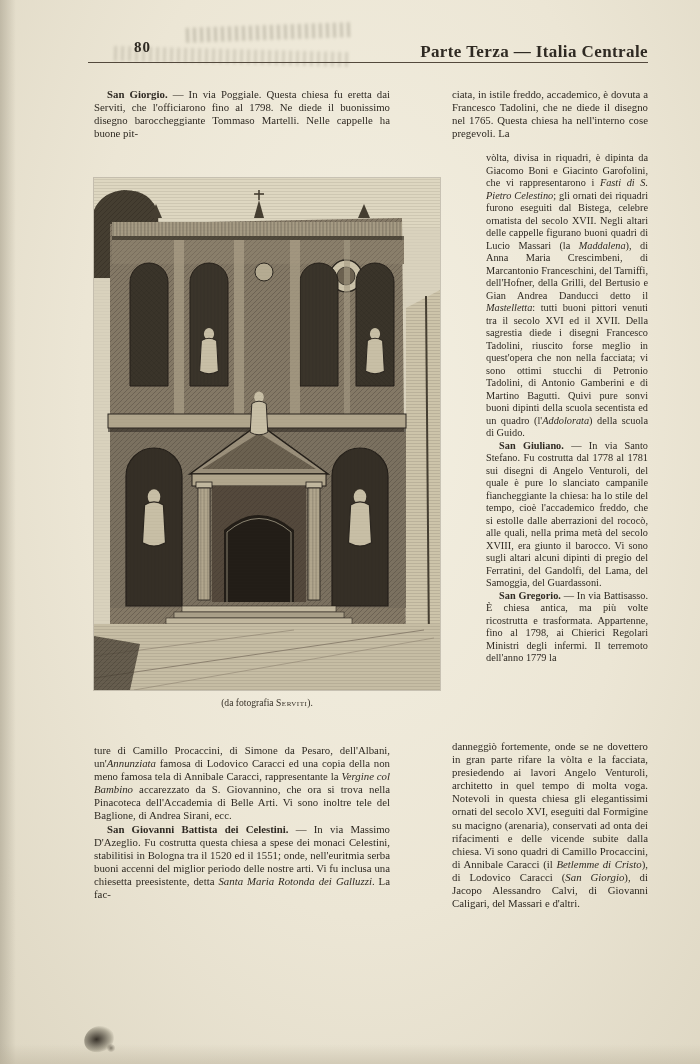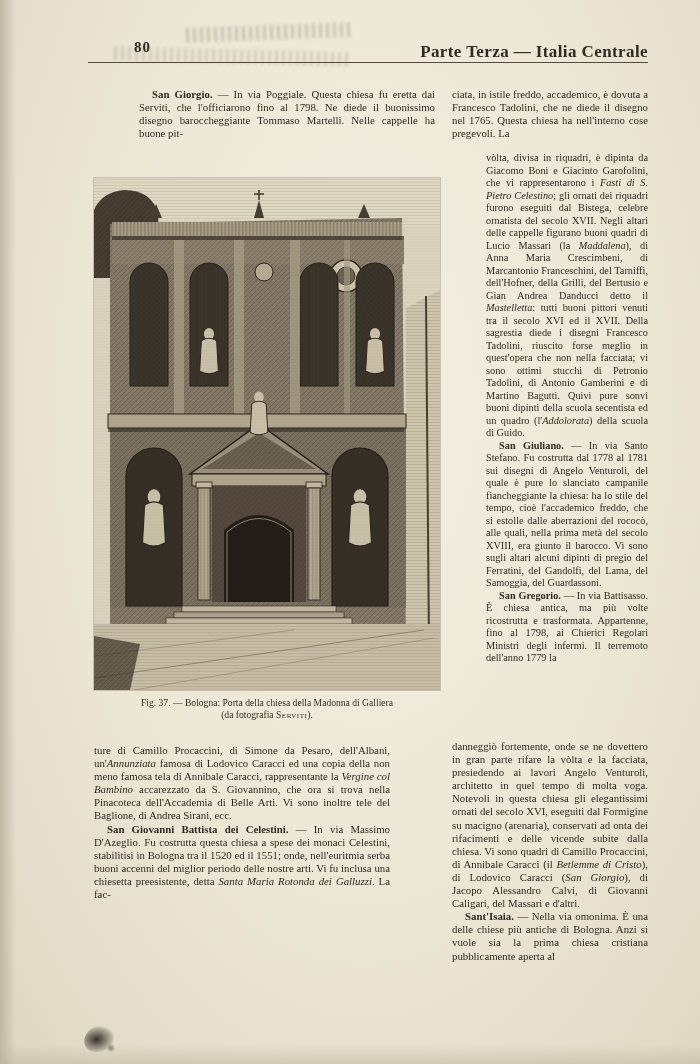--- a/index.html
+++ b/index.html
@@ -32,21 +32,21 @@
 
   
   .block { position:absolute; text-align:justify; overflow:hidden;
     font-size:10.8px; line-height:13.1px; }
   .block p { text-indent:0; }
   .block p.ind { text-indent:13px; }
   .b { font-weight:bold; }
   .i { font-style:italic; }
   .sc { font-variant:small-caps; letter-spacing:.5px; }
 
-  .left-top    { left:94px;  top:88px;  width:296px; height:64px;margin-left:45px; }
+  .left-top    { left:94px;  top:88px;  width:296px; height:64px; }
   .right-a     { left:452px; top:88px;  width:196px; height:62px; }
   .right-b     { left:486px; top:152px; width:162px; height:592px;
                  font-size:10.3px; line-height:12.5px; }
   .left-bottom { left:94px;  top:744px; width:296px; height:250px; }
   .right-c     { left:452px; top:740px; width:196px; height:252px; }
 
   
   figure { position:absolute; left:94px; top:178px; width:346px; }
   figure svg { display:block; width:346px; height:512px; box-shadow:0 0 0 1px rgba(80,72,58,.25); }
   figcaption { margin-top:7px; text-align:center; font-size:9.6px; line-height:11.6px; color:#352f26; }
@@ -197,30 +197,28 @@
       <rect x="0" y="446" width="346" height="66" fill="url(#hz)" opacity="0.28"></rect>
       <line x1="0" y1="500" x2="330" y2="452" stroke="#8d8270" stroke-width="1"></line>
       <line x1="0" y1="478" x2="200" y2="452" stroke="#8d8270" stroke-width="0.8" opacity="0.8"></line>
       <line x1="40" y1="512" x2="340" y2="460" stroke="#8d8270" stroke-width="0.8" opacity="0.7"></line>
       <polygon points="0,458 46,466 36,512 0,512" fill="#453e31" opacity="0.75"></polygon>
       <polygon points="0,458 46,466 36,512 0,512" fill="url(#dg)" opacity="0.6"></polygon>
 
       <rect width="346" height="512" fill="url(#hz)" opacity="0.10"></rect>
     </svg>
     <figcaption>
-      <div>Fig. 37. — Bologna: Porta della chiesa della Madonna di Galliera</div>
       <div><span>(da fotografia </span><span class="sc">Serviti</span><span>).</span></div>
     </figcaption>
   </figure>
 
   <section class="block left-bottom">
     <p><span>ture di Camillo Procaccini, di Simone da Pesaro, dell'Albani, un'</span><span class="i">Annunziata</span><span> famosa di Lodovico Caracci ed una copia della non meno famosa tela di Annibale Caracci, rappresentante la </span><span class="i">Vergine col Bambino</span><span> accarezzato da S. Giovannino, che ora si trova nella Pinacoteca dell'Accademia di Belle Arti. Vi sono inoltre tele del Baglione, di Andrea Sirani, ecc.</span></p>
     <p class="ind"><span class="b">San Giovanni Battista dei Celestini.</span><span> — In via Massimo D'Azeglio. Fu costrutta questa chiesa a spese dei monaci Celestini, stabilitisi in Bologna tra il 1520 ed il 1551; onde, nell'euritmia serba buoni accenni del miglior periodo delle nostre arti. Vi fu inclusa una chiesetta preesistente, detta </span><span class="i">Santa Maria Rotonda dei Galluzzi</span><span>. La fac-</span></p>
   </section>
 
   <section class="block right-c">
     <p><span>danneggiò fortemente, onde se ne dovettero in gran parte rifare la vòlta e la facciata, presiedendo ai lavori Angelo Venturoli, architetto in quel tempo di molta voga. Notevoli in questa chiesa gli elegantissimi ornati del secolo XVI, eseguiti dal Formigine su macigno (arenaria), conservati ad onta dei rifacimenti e delle vicende subite dalla chiesa. Vi sono quadri di Camillo Procaccini, di Annibale Caracci (il </span><span class="i">Betlemme di Cristo</span><span>), di Lodovico Caracci (</span><span class="i">San Giorgio</span><span>), di Jacopo Alessandro Calvi, di Giovanni Caligari, del Massari e d'altri.</span></p>
-    <p class="ind"><span class="b">Sant'Isaia.</span><span> — Nella via omonima. È una delle chiese più antiche di Bologna. Anzi si vuole sia la prima chiesa cristiana pubblicamente aperta al</span></p>
   </section>
 
   <div class="ink-smudge"></div>
   <div class="ink-speck"></div>
 </div>
 
 </body></html>

